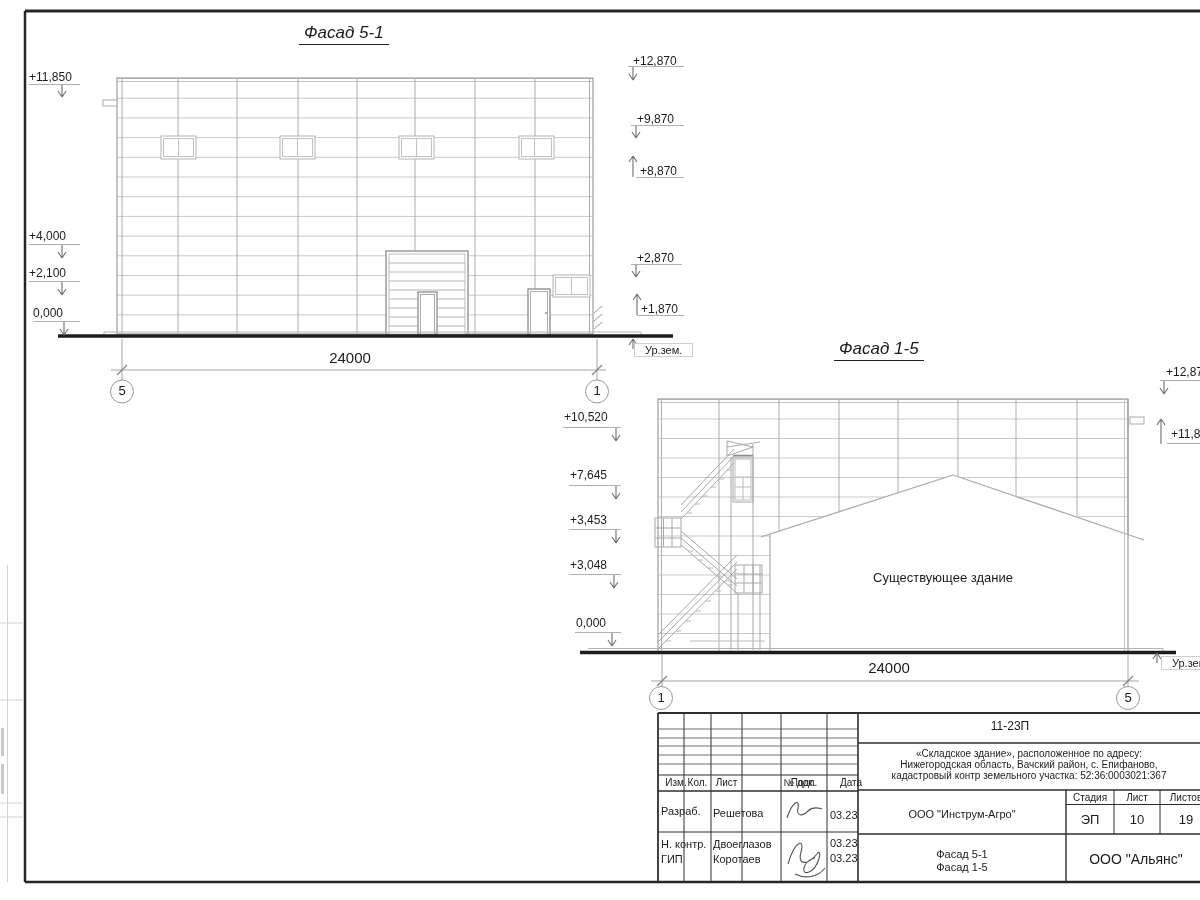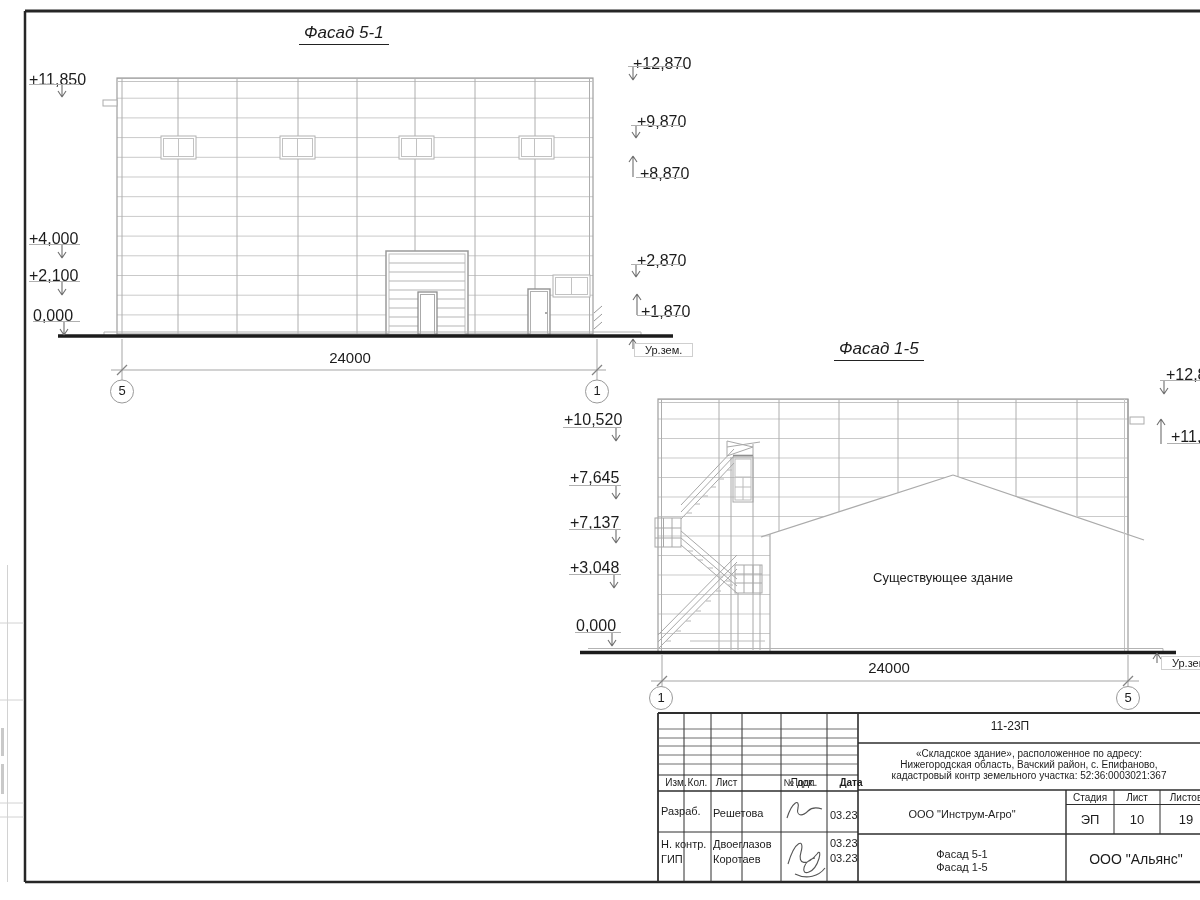--- a/index.html
+++ b/index.html
@@ -1,21 +1,21 @@
 <!DOCTYPE html>
 <html><head>
 <meta charset="utf-8">
 <style>
   html,body{margin:0;padding:0;background:#ffffff;}
   #screen{position:relative;width:1200px;height:900px;background:#ffffff;overflow:hidden;
           font-family:"Liberation Sans","DejaVu Sans",sans-serif;color:#1c1c1c;}
   #drawing{position:absolute;left:0;top:0;}
   .txt{position:absolute;white-space:nowrap;line-height:1.15;}
   .title{font-size:17px;font-style:italic;font-weight:500;border-bottom:1.6px solid #222;padding:0 5px 1px 5px;}
-  .elev{font-size:16px;}
+  .elev{font-size:12px;}
   .dim{font-size:15px;text-align:center;}
   .bubble-num{font-size:13px;text-align:center;}
   .uline{position:absolute;height:1px;background:#b0b0b0;}
   .gbox{position:absolute;background:#fff;border:1px solid #cfcfcf;padding:0 10px;font-size:11px;}
   .exist{font-size:13px;text-align:center;}
   
   .tb{font-size:10px;}
   .tb11{font-size:11px;}
   .tb12{font-size:12px;}
   .tb13{font-size:13px;}
@@ -315,21 +315,21 @@
 <div class="gbox" style="left:634px;top:343px;">Ур.зем.</div>
 
 <div class="txt dim" style="left:310px;top:349px;width:80px;">24000</div>
 <div class="txt bubble-num" style="left:110px;top:384px;width:24px;">5</div>
 <div class="txt bubble-num" style="left:585px;top:384px;width:24px;">1</div>
 
 <div class="txt elev" style="left:564px;top:411px;">+10,520</div>
 <div class="uline" style="left:563px;top:427px;width:58px;"></div>
 <div class="txt elev" style="left:570px;top:469px;">+7,645</div>
 <div class="uline" style="left:569px;top:485px;width:52px;"></div>
-<div class="txt elev" style="left:570px;top:514px;">+7,137</div>
+<div class="txt elev" style="left:570px;top:514px;">+3,453</div>
 <div class="uline" style="left:569px;top:529px;width:52px;"></div>
 <div class="txt elev" style="left:570px;top:559px;">+3,048</div>
 <div class="uline" style="left:569px;top:574px;width:52px;"></div>
 <div class="txt elev" style="left:576px;top:617px;">0,000</div>
 <div class="uline" style="left:575px;top:632px;width:46px;"></div>
 
 <div class="txt elev" style="left:1166px;top:366px;">+12,870</div>
 <div class="uline" style="left:1160px;top:380px;width:40px;"></div>
 <div class="txt elev" style="left:1171px;top:428px;">+11,850</div>
 <div class="uline" style="left:1167px;top:443px;width:33px;"></div>
@@ -339,21 +339,21 @@
 <div class="txt bubble-num" style="left:649px;top:691px;width:24px;">1</div>
 <div class="txt bubble-num" style="left:1116px;top:691px;width:24px;">5</div>
 <div class="txt exist" style="left:858px;top:571px;width:170px;">Существующее здание</div>
 
 <div>
   <div class="txt tb ctr" style="left:658px;top:777px;width:36px;">Изм.</div>
   <div class="txt tb ctr" style="left:684px;top:777px;width:27px;">Кол.</div>
   <div class="txt tb ctr" style="left:711px;top:777px;width:31px;">Лист</div>
   <div class="txt tb ctr" style="left:742px;top:777px;width:39px;padding-left:38px;">№ док.</div>
   <div class="txt tb ctr" style="left:781px;top:777px;width:46px;">Подп.</div>
-  <div class="txt tb ctr" style="left:827px;top:777px;width:48px;font-weight:bold;">Дата</div>
+  <div class="txt tb ctr" style="left:827px;top:777px;width:48px;">Дата</div>
 
   <div class="txt tb11" style="left:661px;top:805px;">Разраб.</div>
   <div class="txt tb11" style="left:713px;top:807px;">Решетова</div>
   <div class="txt tb11" style="left:830px;top:809px;">03.23</div>
 
   <div class="txt tb11" style="left:661px;top:838px;">Н. контр.</div>
   <div class="txt tb11" style="left:713px;top:838px;">Двоеглазов</div>
   <div class="txt tb11" style="left:830px;top:837px;">03.23</div>
 
   <div class="txt tb11" style="left:661px;top:853px;">ГИП</div>

